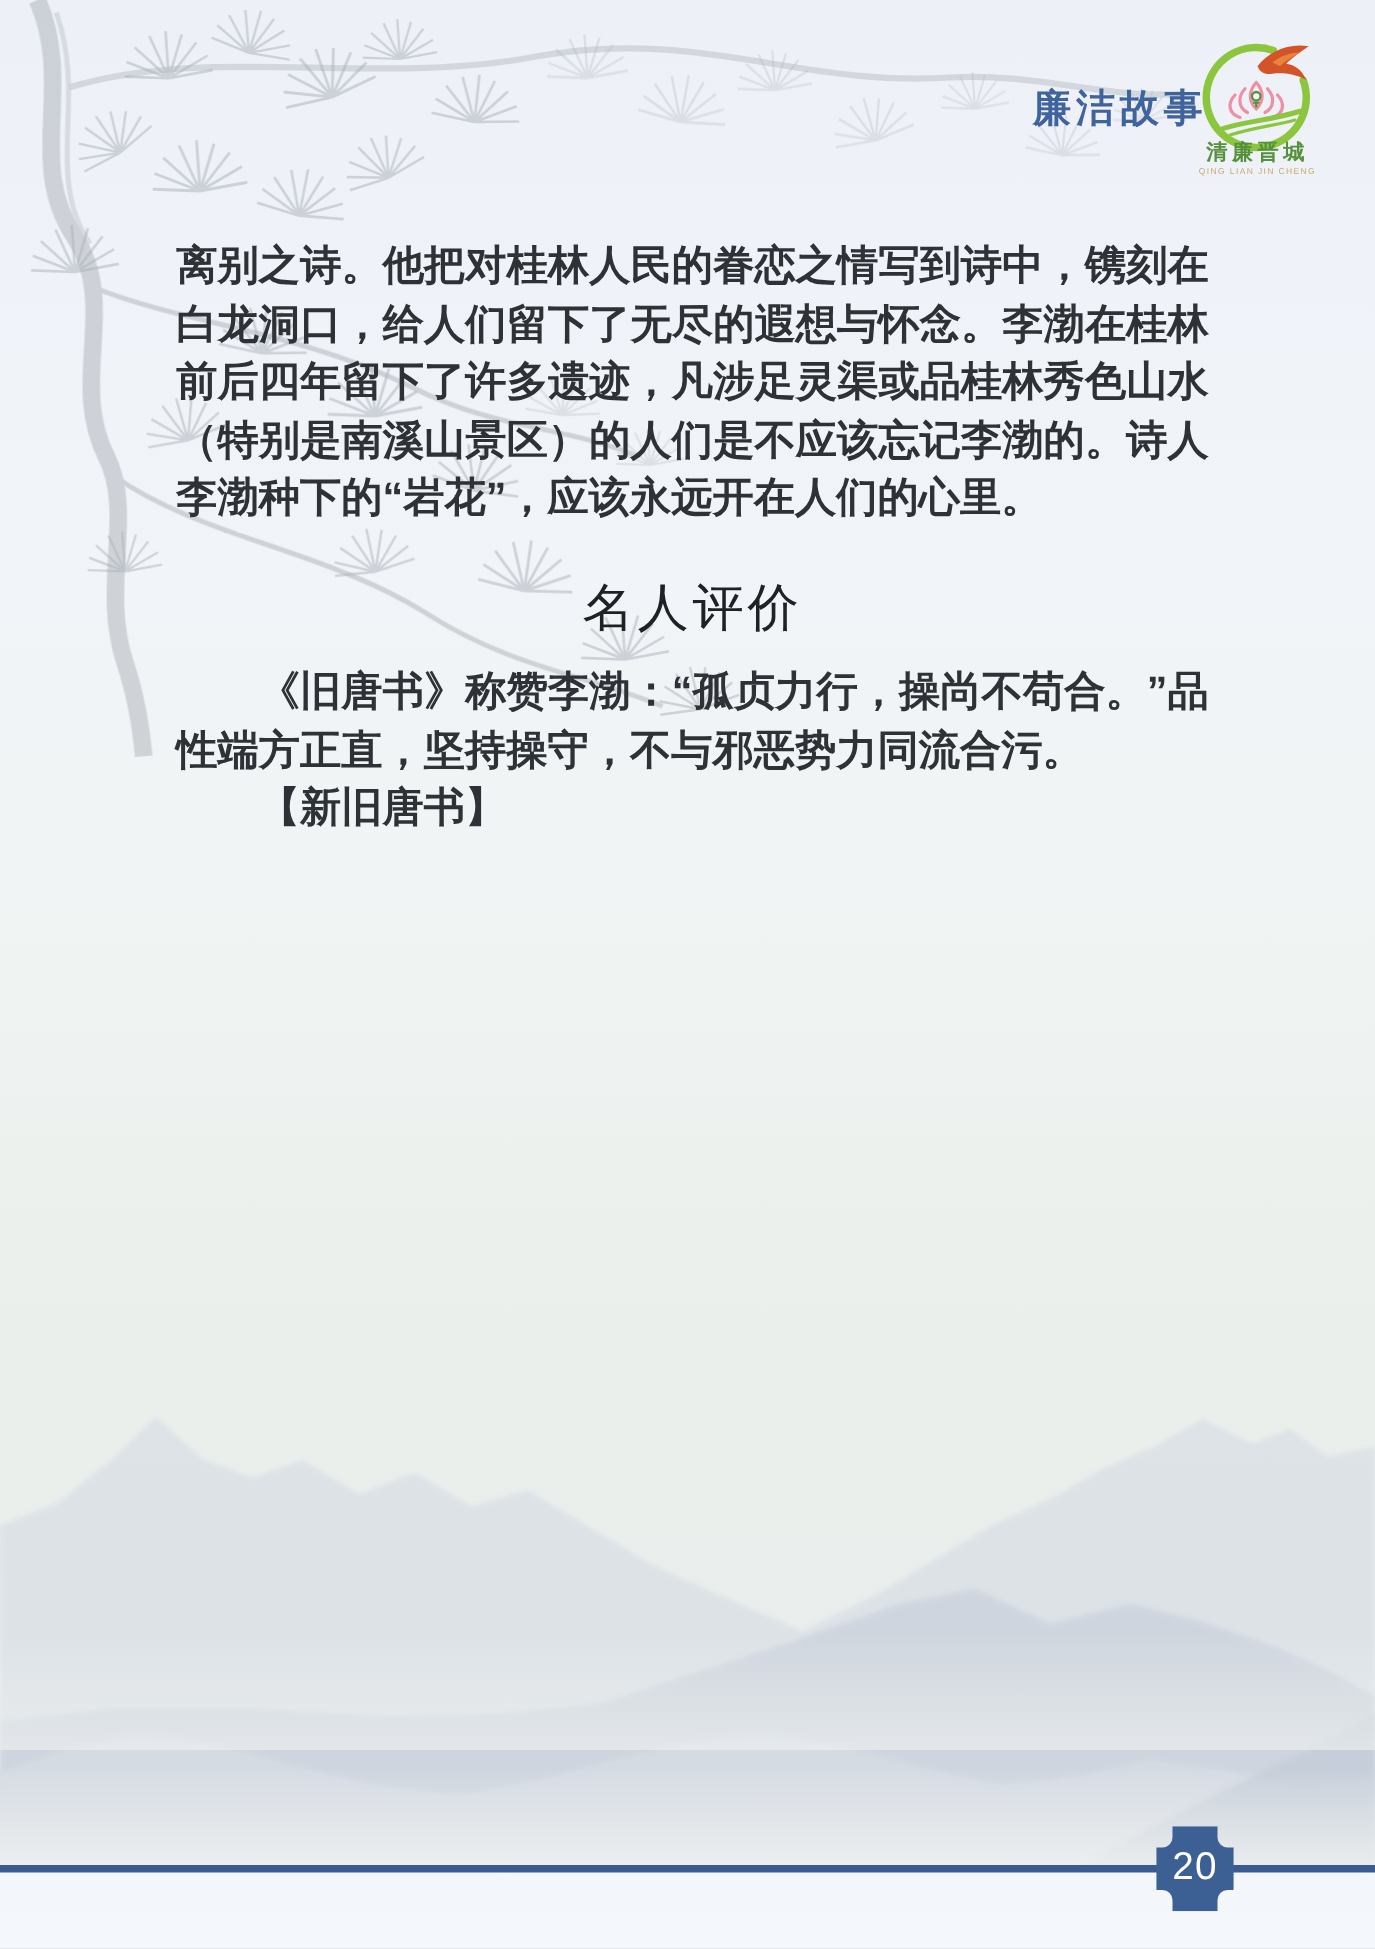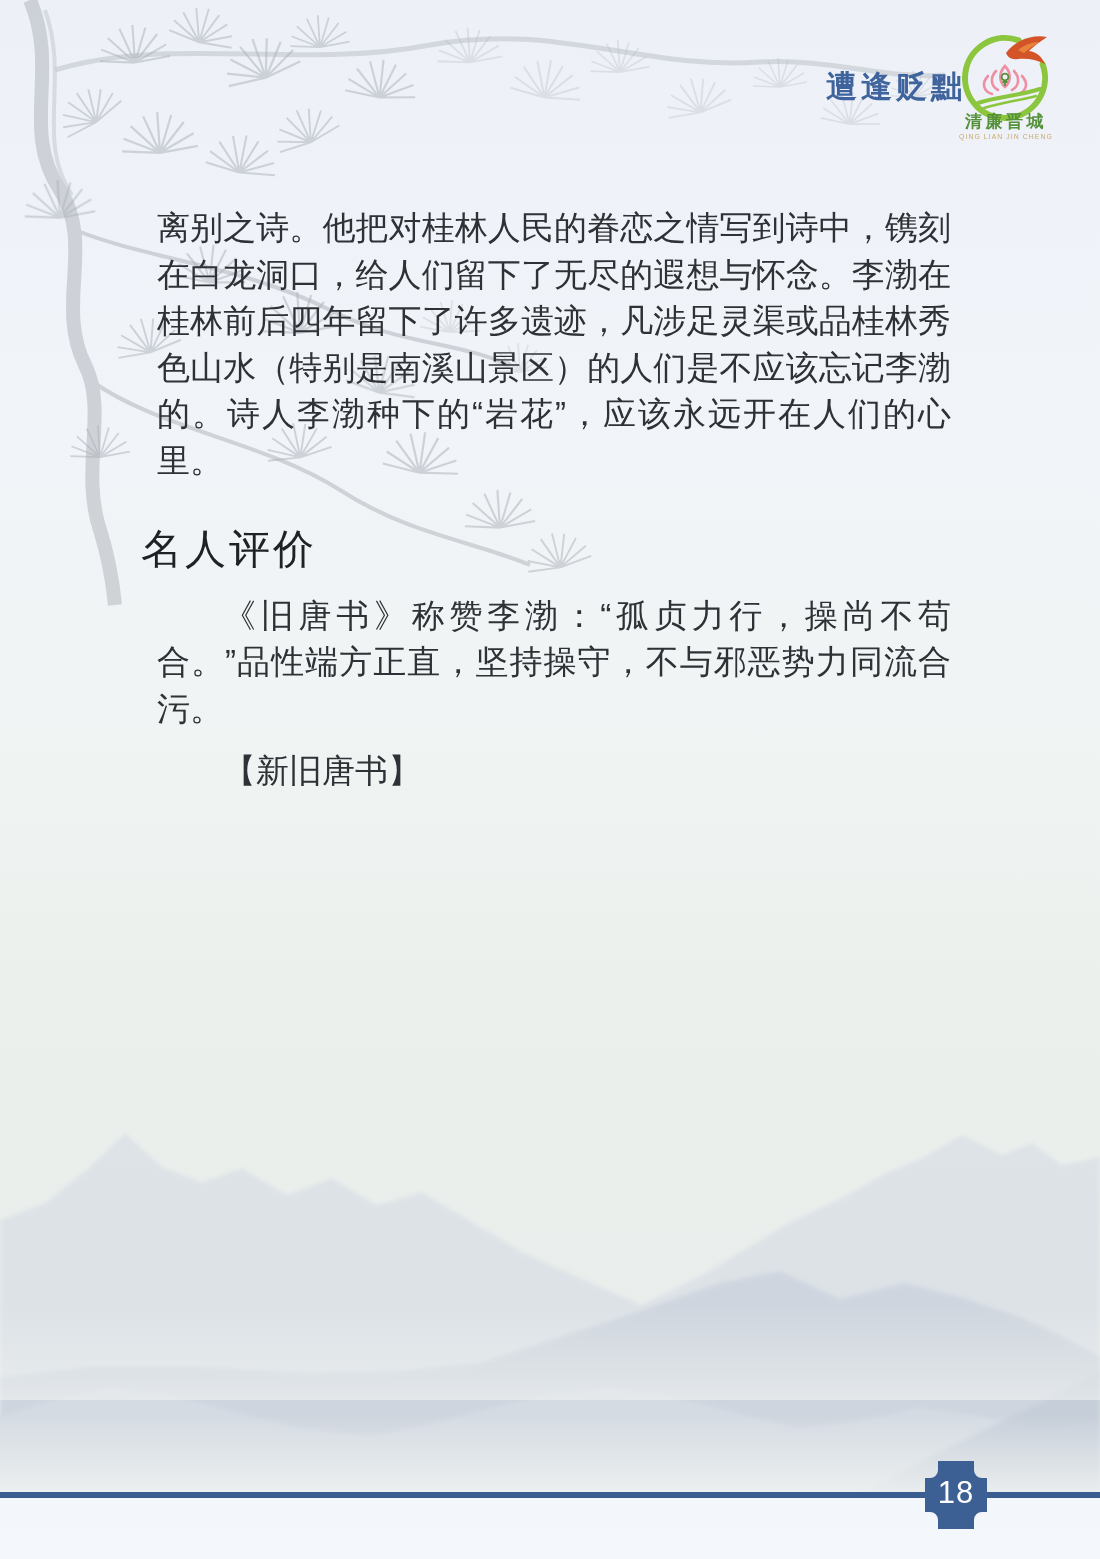--- a/index.html
+++ b/index.html
@@ -23,26 +23,26 @@
     font-size:31px;font-weight:bold;letter-spacing:4px;
     color:#3f639c;
   }
   .logo{position:absolute;left:948px;top:26px;z-index:3;}
   
   .content{
     position:absolute;left:141px;top:189px;width:826px;z-index:2;
     color:#2e3135;
     font-size:33px;line-height:46.6px;
   }
-  .content p{margin:16px;text-align:justify;text-justify:inter-character;}
+  .content p{margin:0;text-align:justify;text-justify:inter-character;font-weight:bold;}
   .indent{text-indent:2em;}
   .section-title{
     margin:40px 0 20px;
     font-size:41px;line-height:48px;letter-spacing:3px;
-    text-align:left;color:#1f2124;font-weight:400;
+    text-align:center;color:#1f2124;font-weight:400;
   }
   
   .footer-line{
     position:absolute;left:0;top:1492px;width:1100px;height:6px;
     background:#3a5c90;z-index:2;
   }
   .page-badge{
     position:absolute;left:925px;top:1461px;width:62px;height:68px;z-index:4;
   }
   .page-badge .num{
@@ -114,21 +114,21 @@
       </filter>
     </defs>
     <path filter="url(#soft)" fill="#d9dfe6" opacity="0.75" d="M0 205 L45 188 L90 152 L125 118 L162 152 L202 167 L242 153 L287 180 L332 163 L377 190 L422 177 L472 207 L522 237 L582 264 L642 290 L702 260 L747 233 L792 206 L842 183 L882 160 L922 143 L962 120 L1002 140 L1032 128 L1062 150 L1100 142 L1100 480 L0 480 Z"></path>
     <path filter="url(#soft)" fill="#ccd3dd" opacity="0.8" d="M0 362 L90 352 L200 352 L310 358 L400 356 L480 348 L560 322 L640 296 L720 268 L780 256 L840 284 L905 268 L960 282 L1020 302 L1060 320 L1100 342 L1100 480 L0 480 Z"></path>
     <path filter="url(#soft)" fill="#d6dce4" opacity="0.9" d="M0 402 L50 386 L110 372 L170 380 L230 396 L300 413 L370 421 L430 409 L490 393 L550 379 L610 372 L670 381 L740 399 L800 413 L860 406 L920 393 L980 401 L1040 416 L1100 406 L1100 480 L0 480 Z"></path>
     <path filter="url(#soft)" fill="#c4ccd8" opacity="0.75" d="M860 480 L950 432 L1040 388 L1100 356 L1100 480 Z"></path>
     <rect x="0" y="290" width="1100" height="95" fill="url(#fog1)" opacity="0.7"></rect>
     <rect x="0" y="400" width="1100" height="80" fill="url(#fog1)"></rect>
   </svg>
 
-  <div class="header-title">遭逢贬黜</div>
+  <div class="header-title">廉洁故事</div>
 
   <svg class="logo" width="120" height="122" viewBox="0 0 120 122">
     <g>
       <path d="M94.6 38.3 A40 40 0 1 1 70.7 14.4" fill="none" stroke="#8cc63f" stroke-width="6" stroke-linecap="round"></path>
     </g>
     <g>
       <path d="M58 27 C67 15 83 8 99 11 C90 17 85 21 81 25 C89 26 94 31 97 38 C88 33 78 32 70 33 C64 34 60 32 58 27 Z" fill="#d4542a"></path>
       <path d="M70 24 C76 19 84 16 92 16 C85 20 80 23 76 27 Z" fill="#e8833c"></path>
     </g>
     <g fill="none" stroke="#ef8fa3" stroke-width="2.6" stroke-linecap="round">
@@ -156,16 +156,16 @@
     <p class="indent">《旧唐书》称赞李渤：“孤贞力行，操尚不苟合。”品性端方正直，坚持操守，不与邪恶势力同流合污。</p>
     <p class="indent">【新旧唐书】</p>
   </div>
 
   <div class="footer-line"></div>
 
   <div class="page-badge">
     <svg width="62" height="68" viewBox="0 0 62 68">
       <path d="M13 0 H49 V9 A8 8 0 0 0 57 17 H62 V51 H57 A8 8 0 0 0 49 59 V68 H13 V59 A8 8 0 0 0 5 51 H0 V17 H5 A8 8 0 0 0 13 9 Z" fill="#3d6094"></path>
     </svg>
-    <span class="num">18</span>
+    <span class="num">20</span>
   </div>
 
 </div>
 
 </body></html>

